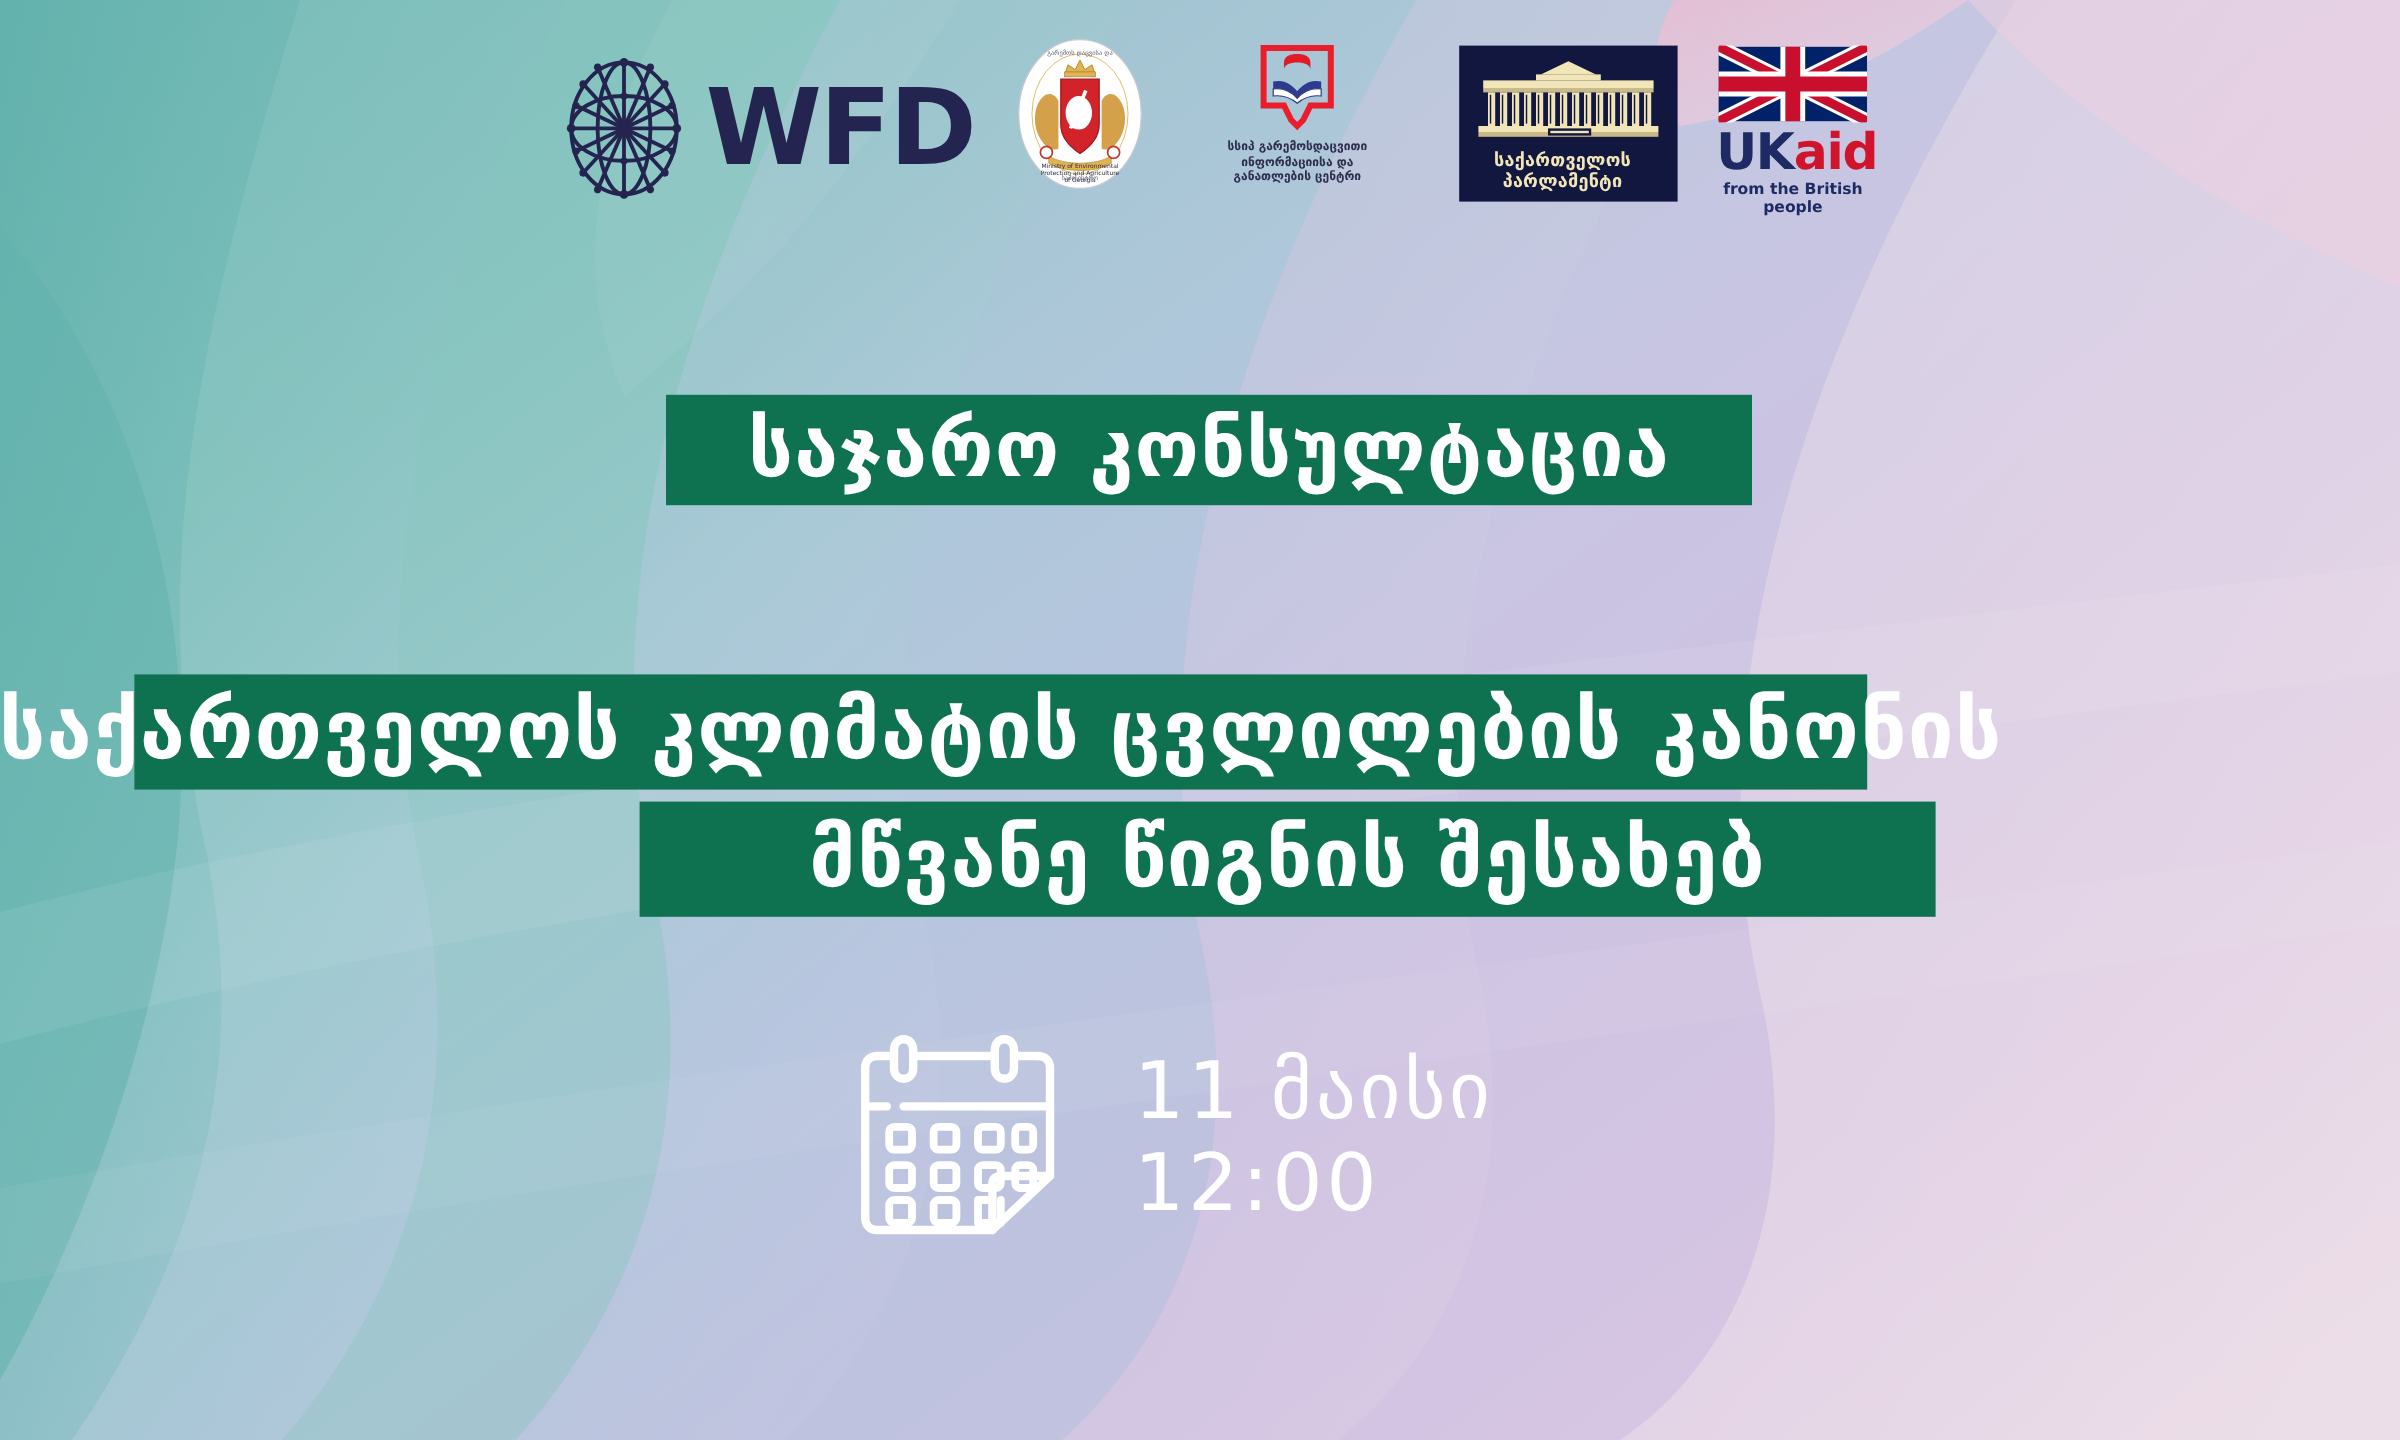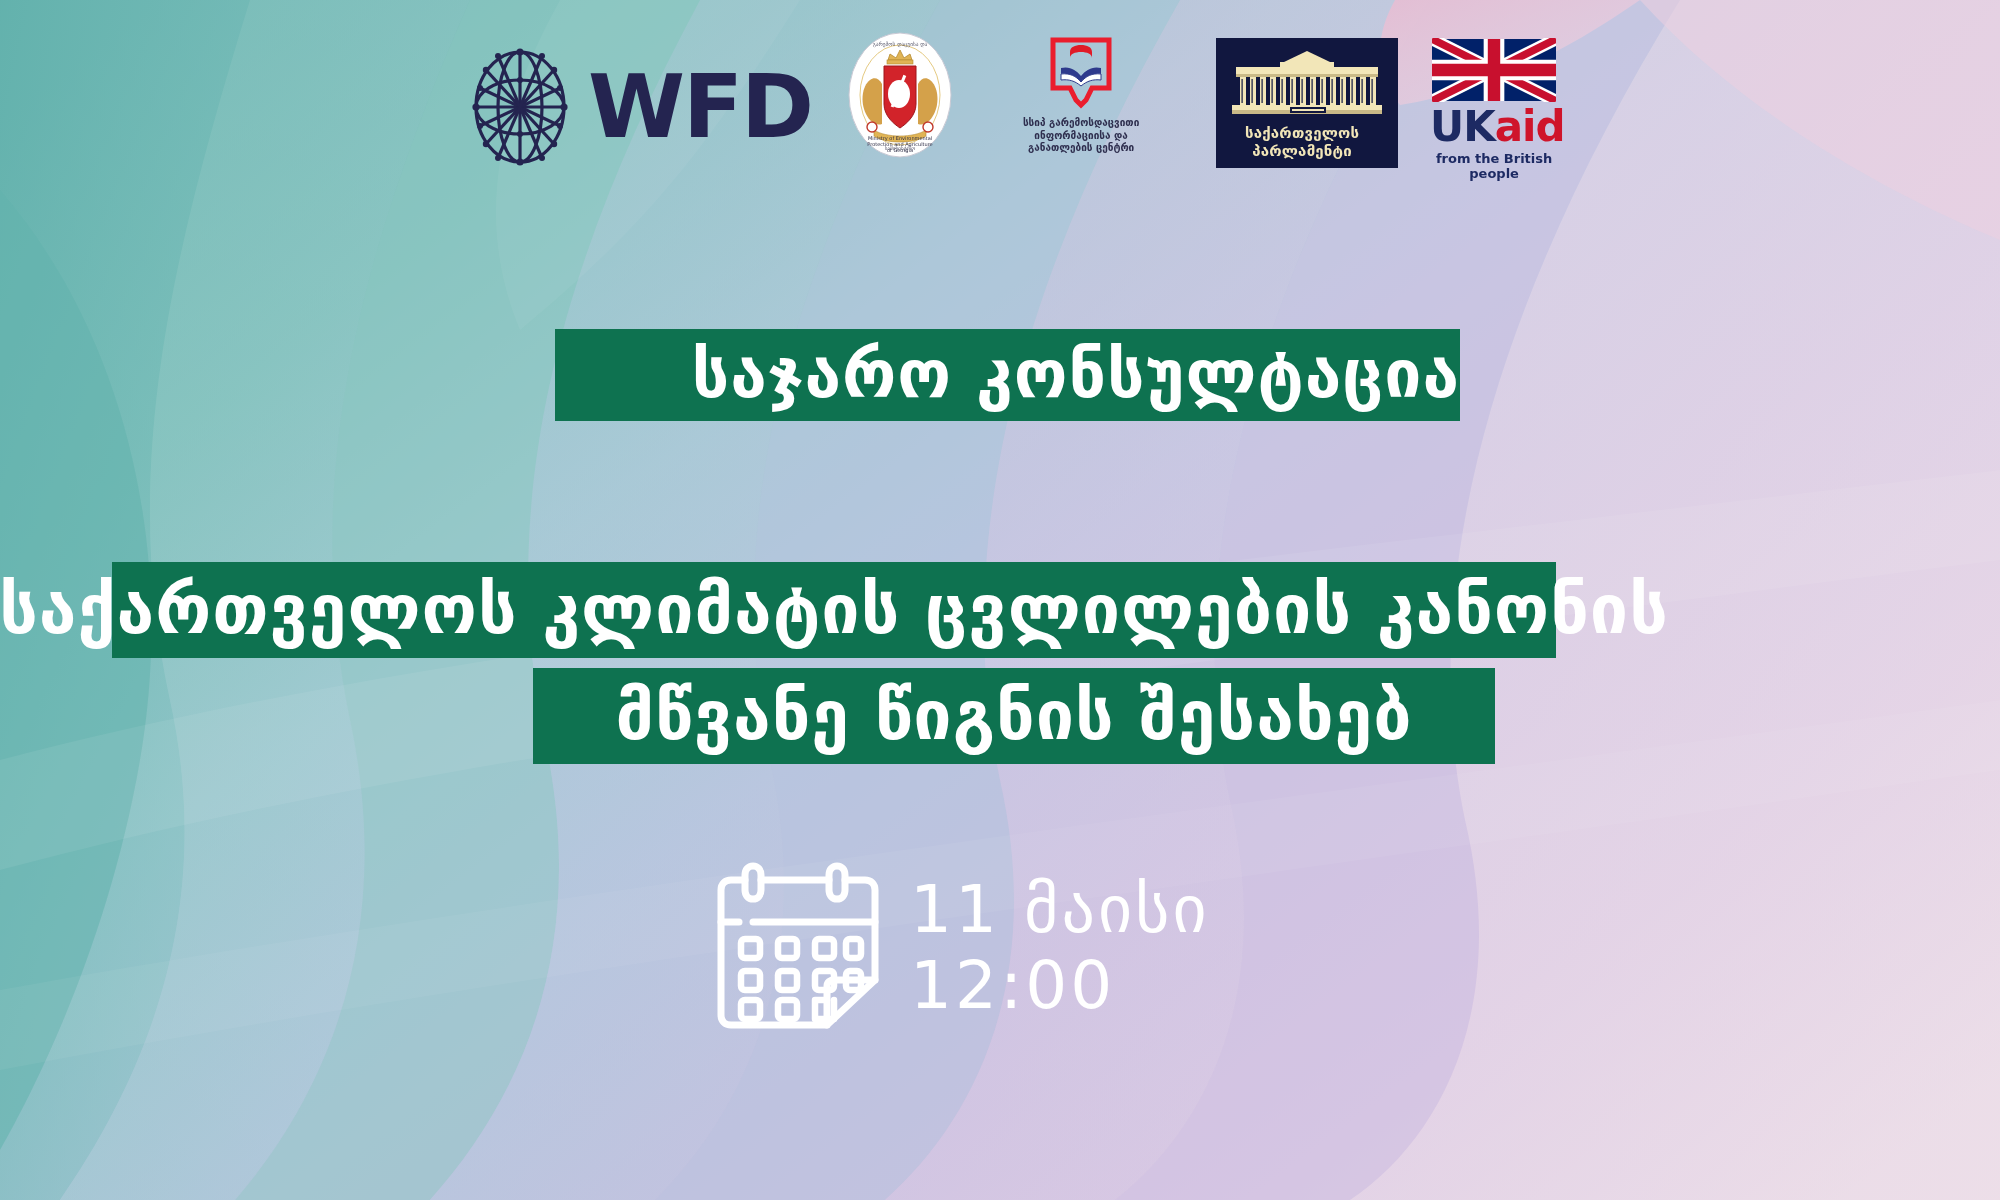--- a/index.html
+++ b/index.html
@@ -127,21 +127,21 @@
   
   .headline-1 {
     position: absolute;
     left: 555px;
     top: 329px;
     width: 905px;
     height: 92px;
     background: #0e7250;
     display: flex;
     align-items: center;
-    justify-content: flex-end;
+    justify-content: center;
   }
   .headline-1 .txt {
     color: #ffffff;
     font-size: 66px;
     font-weight: bold;
     letter-spacing: 1px;
     line-height: 1;
     white-space: nowrap;
   }
 
@@ -162,21 +162,21 @@
     font-weight: bold;
     letter-spacing: 1px;
     line-height: 1;
     white-space: nowrap;
   }
 
   .headline-3 {
     position: absolute;
     left: 533px;
     top: 668px;
-    width: 962px;
+    width: 1080px;
     height: 96px;
     background: #0e7250;
     display: flex;
     align-items: center;
     justify-content: center;
   }
   .headline-3 .txt {
     color: #ffffff;
     font-size: 68px;
     font-weight: bold;
@@ -185,21 +185,21 @@
     white-space: nowrap;
   }
 
   
   .date-block {
     position: absolute;
     left: 715px;
     top: 860px;
     display: flex;
     align-items: center;
-    gap: 25px;
+    gap: 60px;
   }
   .date-text {
     color: #ffffff;
     font-size: 66px;
     font-weight: 500;
     line-height: 1.15;
     letter-spacing: 3px;
   }
   .date-text .day { display: block; }
   .date-text .time { display: block; }

